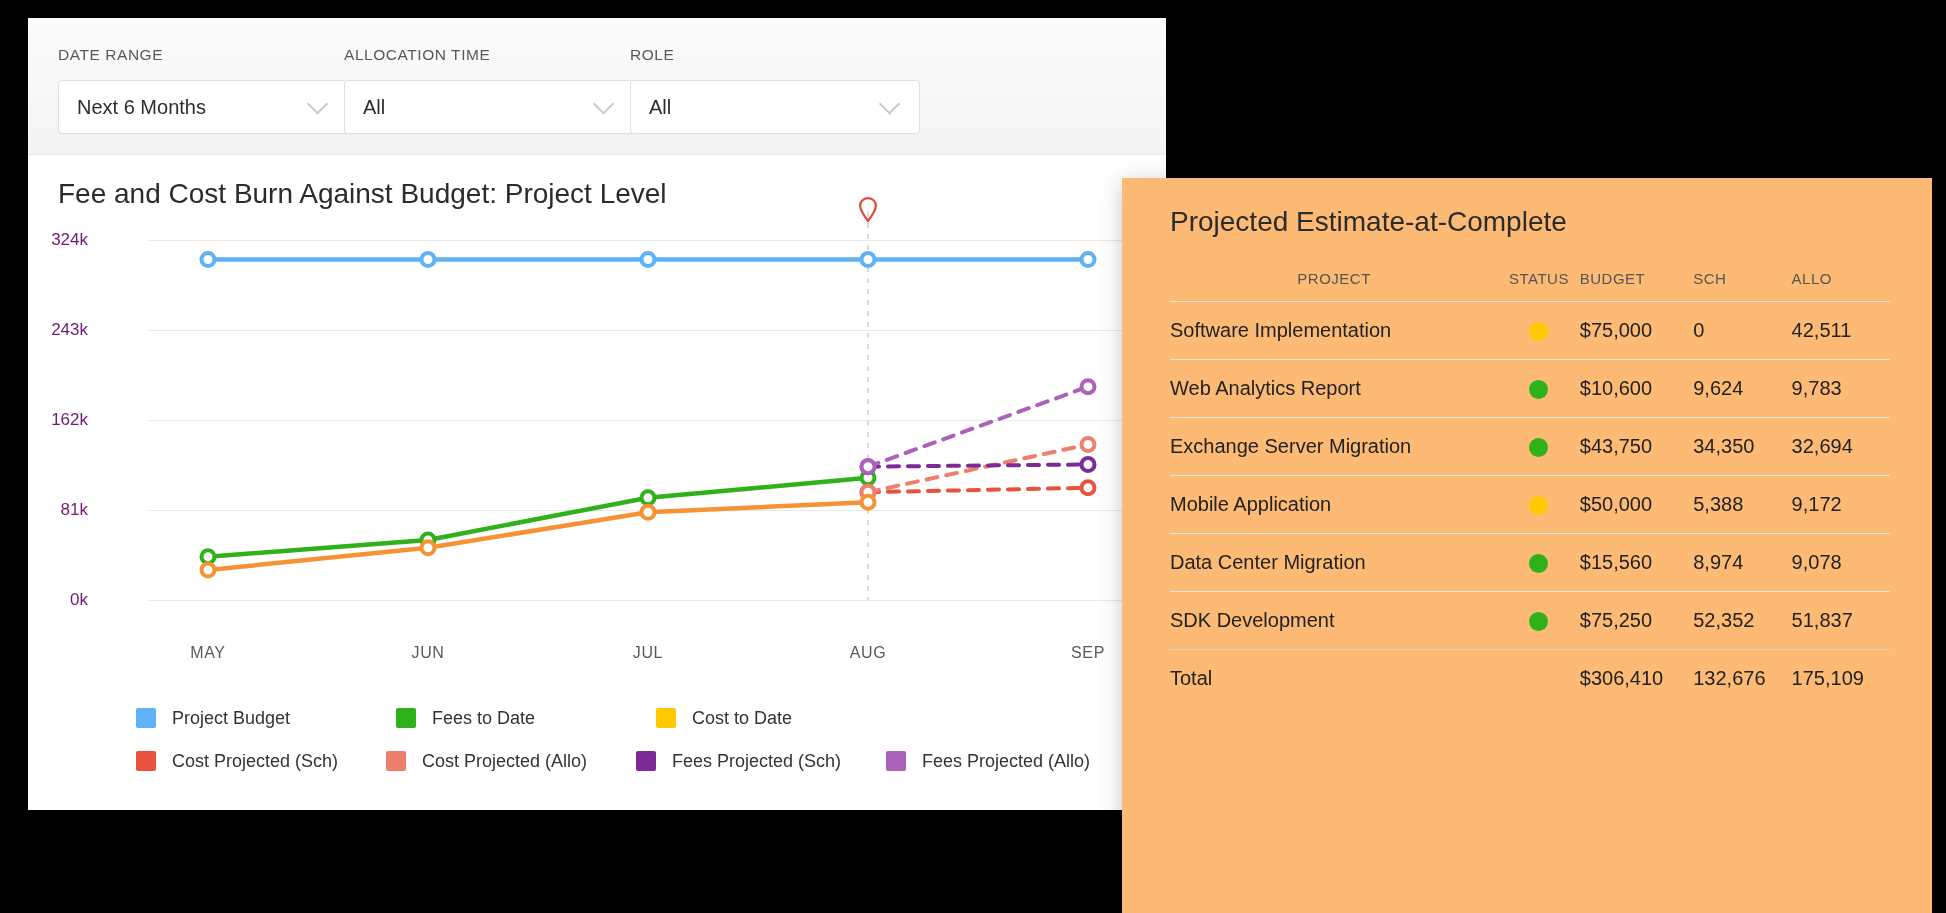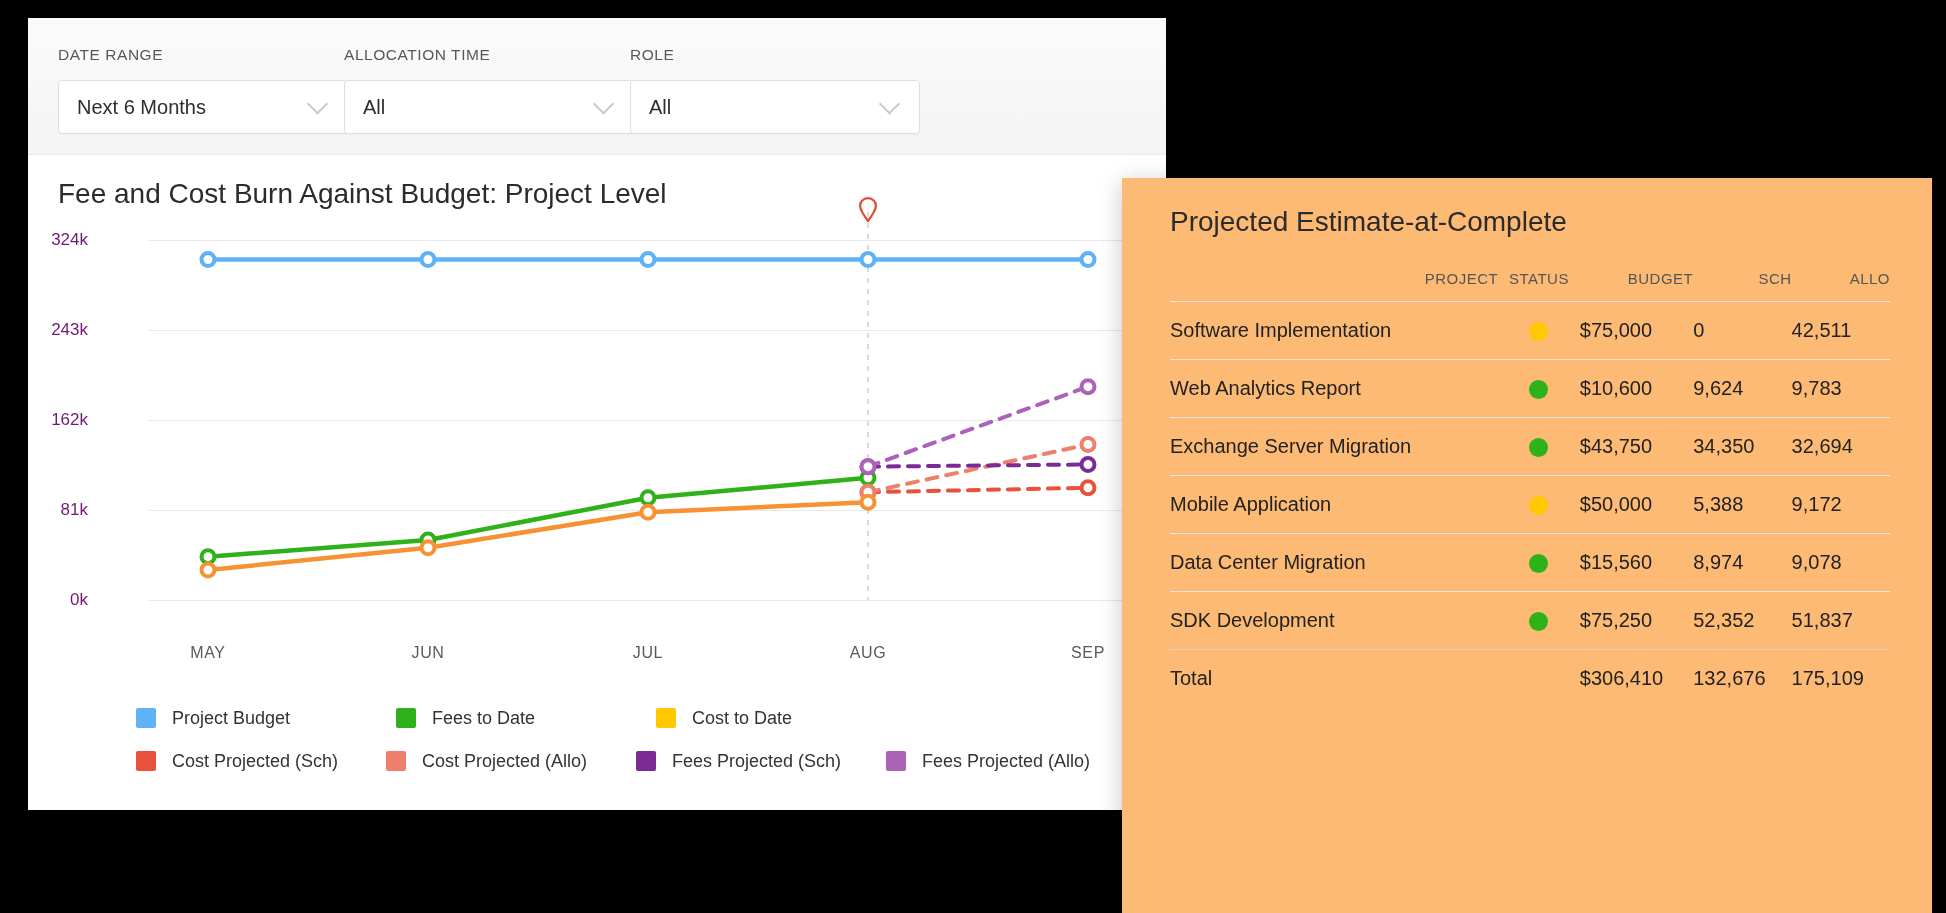--- a/index.html
+++ b/index.html
@@ -70,23 +70,23 @@
     background:#fdba74;box-shadow:0 4px 22px rgba(0,0,0,.22);padding-left:48px;
   }
   #panel-title{
     position:absolute;left:48px;top:28px;font-size:28px;color:#2b2b2b;
     font-weight:400;white-space:nowrap;
   }
   #table{position:absolute;left:48px;top:92px;right:42px;}
   table{width:100%;border-collapse:collapse;}
   th{
     font-size:15px;font-weight:400;color:#555;letter-spacing:.5px;
-    text-transform:uppercase;padding:0 0 14px 0;text-align:right;
-  }
-  th.c-project{text-align:right;}
+    text-transform:uppercase;padding:0 0 14px 0;text-align:left;
+  }
+  th.c-project{text-align:center;}
   th.c-status{text-align:center;}
   tbody tr{border-top:1px solid #e6e6e6;}
   td{padding:17px 0;font-size:20px;color:#222;white-space:nowrap;}
   td.c-project{text-align:left;}
   td.c-status{text-align:center;}
   .dot{display:inline-block;width:19px;height:19px;border-radius:50%;vertical-align:middle;}
   tr.total-row td{font-weight:normal;border-top:1px solid #d2d2d2;}
   tr.total-row{border-top:none;}
 </style>
 </head>

